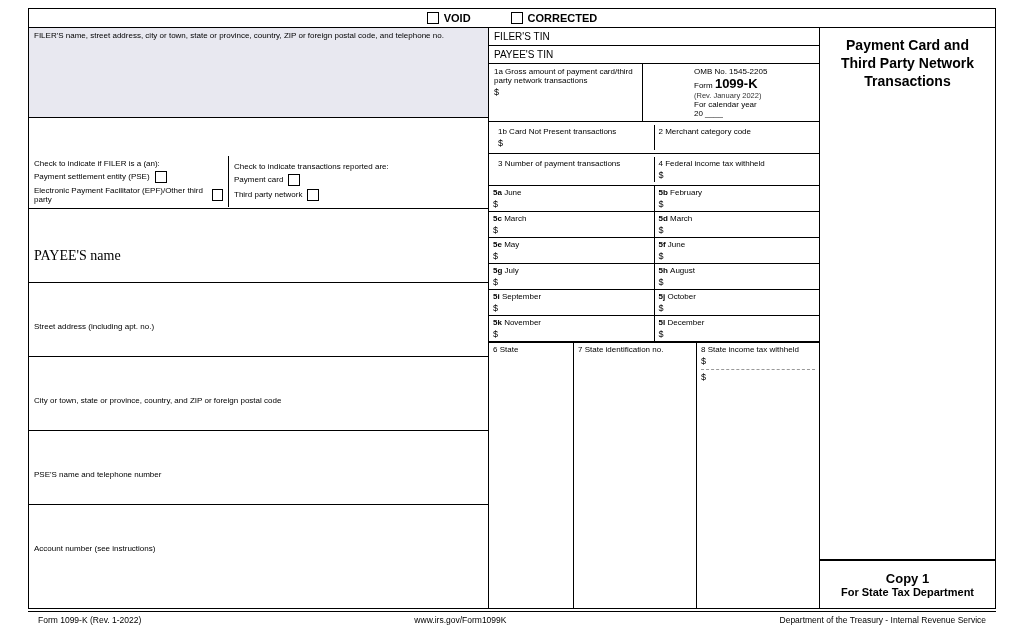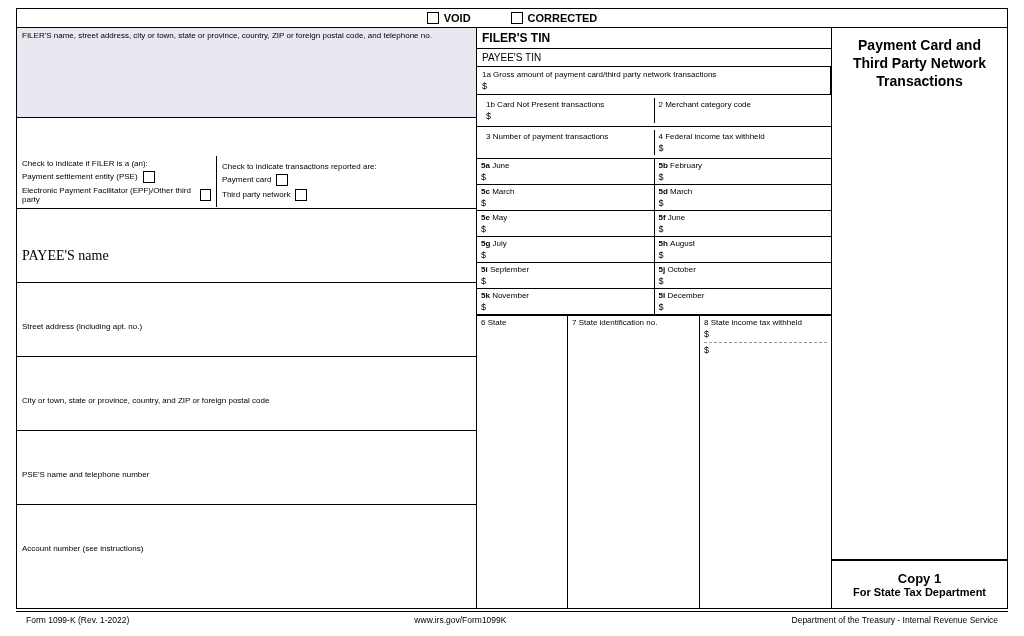--- a/index.html
+++ b/index.html
@@ -8,21 +8,21 @@
       font-size: 9px;
       background: #fff;
       width: 1024px;
       height: 636px;
       overflow: hidden;
     }
     .page-wrapper {
       width: 1024px;
       height: 636px;
       background: #fff;
-      padding: 8px 16px;
+      padding: 8px 28px;
       display: flex;
       flex-direction: column;
     }
     .form-container {
       border: 1.5px solid #000;
       flex: 1;
       display: flex;
       flex-direction: column;
     }
     
@@ -170,22 +170,21 @@
     }
     .dollar-row {
       font-size: 9px;
       margin-top: 2px;
     }
 
     
     .tin-filer {
       border-bottom: 1.5px solid #000;
       padding: 3px 5px;
-      font-size: 12px;
-      font-weight: bold;
+      font-size: 10px;
     }
     .tin-payee {
       border-bottom: 1.5px solid #000;
       padding: 3px 5px;
       font-size: 10px;
     }
     .gross-amount-omb {
       display: flex;
       border-bottom: 1.5px solid #000;
       gap: 46px;
@@ -363,20 +362,32 @@
 
             <div class="tin-payee">
               <span>PAYEE'S TIN</span>
             </div>
 
             <div class="gross-amount-omb">
               <div class="gross-amount-cell">
                 <span>1a Gross amount of payment card/third party network transactions</span>
                 <div class="dollar-row">$</div>
               </div>
+              <div class="omb-cell">
+                <div class="omb-inner">
+                  <span>OMB No. 1545-2205</span>
+                  <span>
+                    <span>Form</span>
+                    <span class="large bold">1099-K</span>
+                  </span>
+                  <span class="rev">(Rev. January 2022)</span>
+                  <span>For calendar year</span>
+                  <span>20 ____</span>
+                </div>
+              </div>
             </div>
 
             <div class="field-cell two-col">
               <div class="field-half">
                 <span>1b Card Not Present transactions</span>
                 <div class="dollar-row">$</div>
               </div>
               <div class="field-half">
                 <span>2  Merchant category code</span>
               </div>

